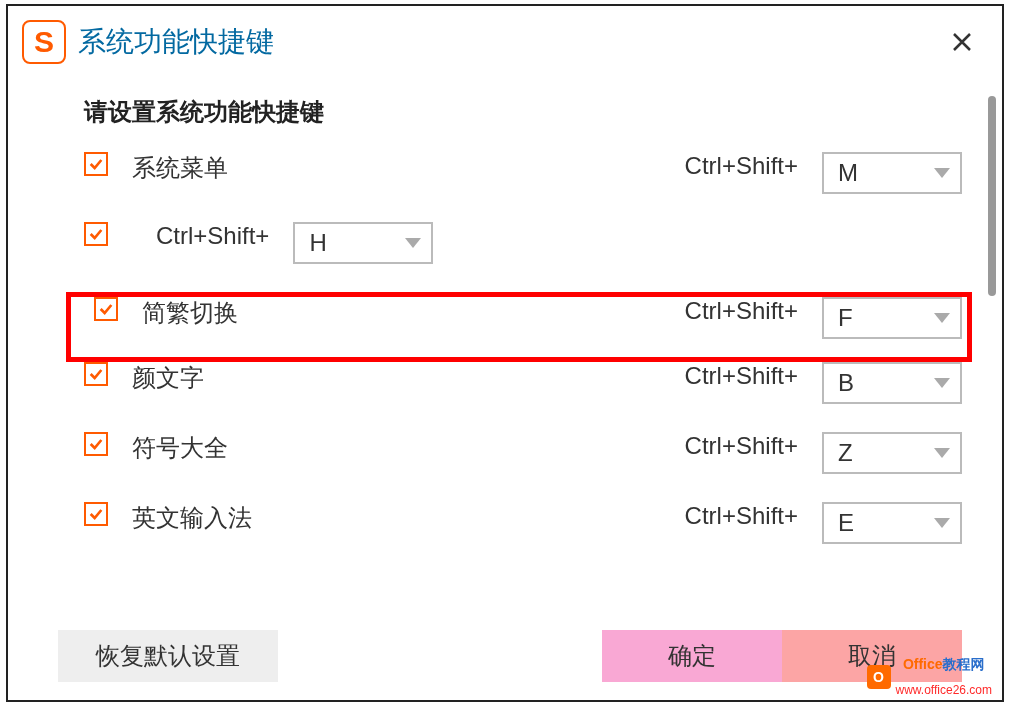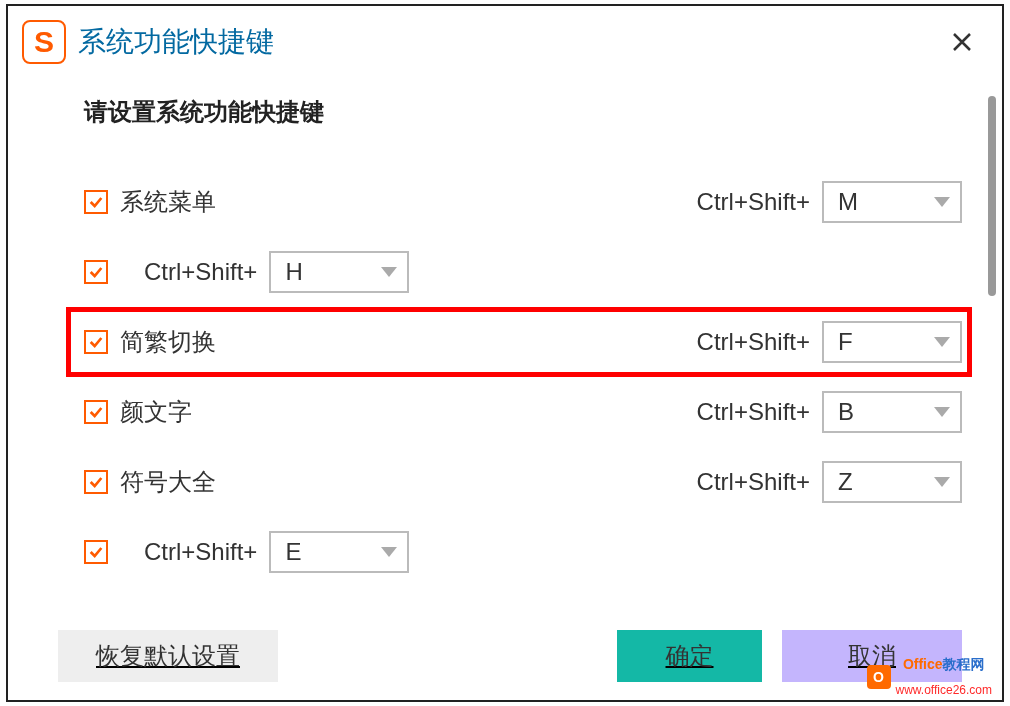--- a/index.html
+++ b/index.html
@@ -45,36 +45,36 @@
     width: 40px; height: 40px;
     display: flex; align-items: center; justify-content: center;
     cursor: pointer;
     font-size: 28px;
     color: #333;
   }
   .subtitle {
     font-size: 24px;
     font-weight: 700;
     color: #222;
-    margin: 24px 0 39px 76px;
+    margin: 24px 0 24px 76px;
   }
   .rows {
     padding: 0 40px 0 76px;
   }
   .row {
     display: flex;
-    align-items: center;
+    align-items: flex-start;
     height: 70px;
-    gap: 12px;
+    gap: 24px;
   }
   .row.highlight {
     border: 5px solid #ff0000;
     margin-left: -18px;
     margin-right: -10px;
-    padding-left: 13px;
+    padding-left: 23px;
     padding-right: 5px;
   }
   .checkbox {
     width: 24px; height: 24px;
     border: 2px solid #ff5a00;
     display: flex; align-items: center; justify-content: center;
     cursor: pointer;
     flex-shrink: 0;
   }
   .checkbox svg { width: 16px; height: 16px; }
@@ -117,44 +117,43 @@
     background: #999;
     border-radius: 4px;
   }
   .footer {
     position: absolute;
     bottom: 18px;
     left: 0; right: 0;
     display: flex;
     align-items: center;
     padding: 0 40px 0 50px;
-    gap: 20px;
-    text-decoration: underline;
+    gap: 0;
   }
   .btn {
     height: 52px;
     display: flex; align-items: center; justify-content: center;
     font-size: 24px;
     cursor: pointer;
     border: none;
   }
   .btn-restore {
     width: 220px;
     background: #eeeeee;
     color: #333;
   }
   .footer-spacer { flex: 1; }
   .btn-ok {
-    width: 145px;
-    background: #14b8a6;
+    width: 180px;
+    background: #f9a8d4;
     color: #333;
   }
   .btn-cancel {
     width: 180px;
-    background: #c4b5fd;
+    background: #fca5a5;
     color: #333;
   }
   .watermark {
     position: absolute;
     right: 10px; bottom: 2px;
     font-size: 14px;
     line-height: 1.15;
     text-align: left;
     font-family: Arial, sans-serif;
     display: flex;
@@ -255,20 +254,21 @@
           <span class="key-val">Z</span>
           <div class="dropdown-arrow"></div>
         </div>
       </div>
       <div class="row">
         <div class="checkbox">
           <svg viewBox="0 0 24 24">
             <path d="M4 12 L10 18 L20 6" stroke="#ff5a00" stroke-width="4" fill="none"></path>
           </svg>
         </div>
+        <div class="row-label">英文输入法</div>
         <div class="modifier-text">Ctrl+Shift+</div>
         <div class="key-select">
           <span class="key-val">E</span>
           <div class="dropdown-arrow"></div>
         </div>
       </div>
     </div>
 
   <div class="scrollbar"></div>
 

